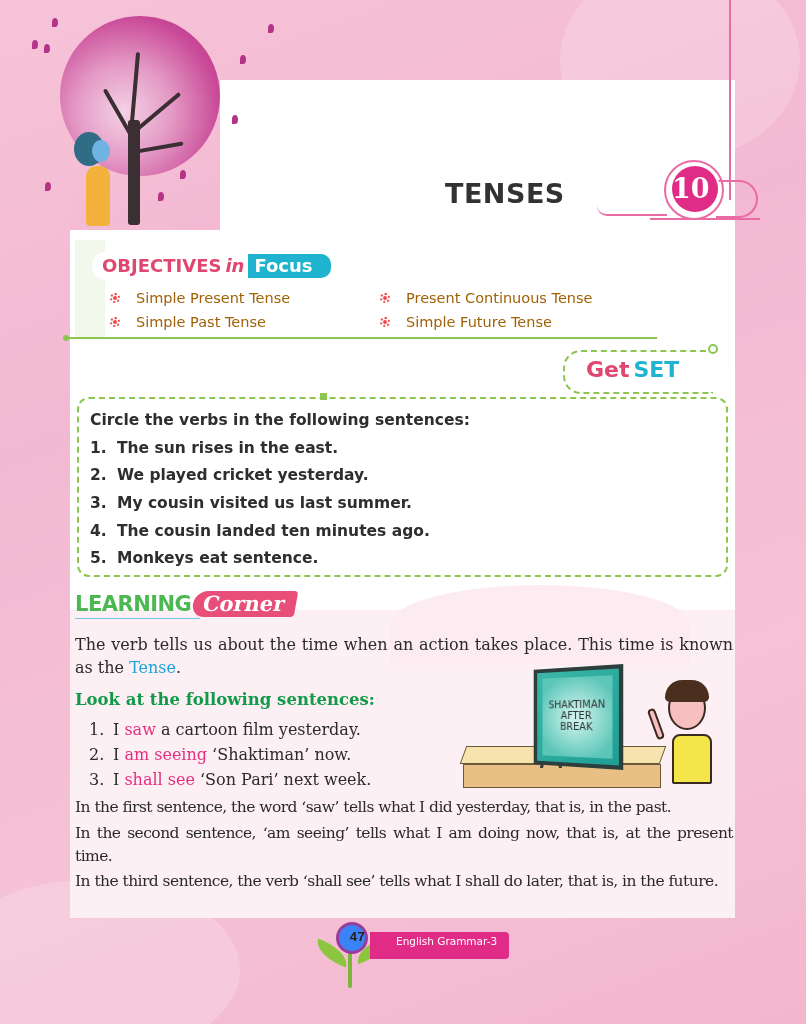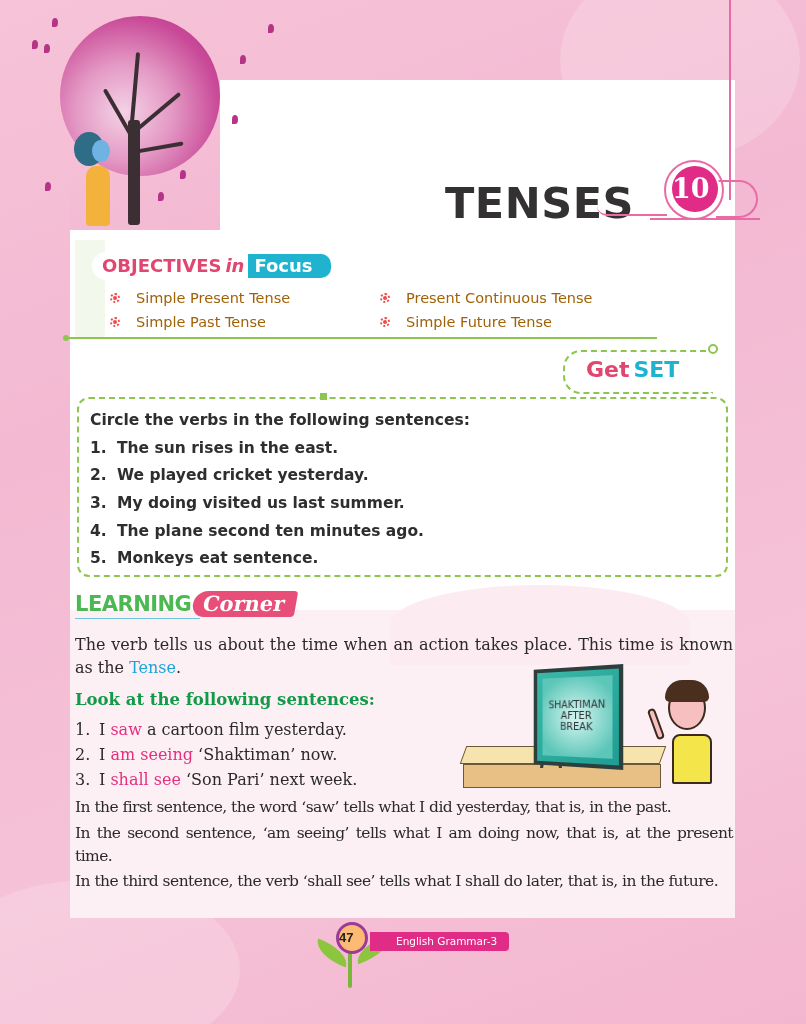--- a/index.html
+++ b/index.html
@@ -30,21 +30,21 @@
   }
   .tree-trunk { position: absolute; left: 128px; top: 120px; width: 12px; height: 105px; background: #3b2f33; border-radius: 3px; }
   .branch { position: absolute; background: #3b2f33; height: 4px; border-radius: 2px; transform-origin: left center; }
   .girl-head { position: absolute; left: 74px; top: 132px; width: 30px; height: 34px; border-radius: 50%; background: #2f6c86; }
   .girl-face { position: absolute; left: 92px; top: 140px; width: 18px; height: 22px; border-radius: 50%; background: #6fb3e3; }
   .girl-dress { position: absolute; left: 86px; top: 166px; width: 24px; height: 60px; background: #f2b23b; border-radius: 10px 10px 4px 4px; }
   .leaf { position: absolute; width: 6px; height: 9px; background: #b63487; border-radius: 50% 50% 50% 0; }
 
   .title {
     position: absolute; left: 445px; top: 178px;
-    font-family: "DejaVu Sans", sans-serif; font-weight: 900; font-size: 43px;
+    font-family: "DejaVu Sans", sans-serif; font-weight: 900; font-size: 27px;
     color: #333132; letter-spacing: 0.5px;
   }
   .chapter-line {
     position: absolute; left: 597px; top: 200px; width: 70px; height: 16px;
     border-bottom: 2px solid #ea6aa5; border-radius: 0 0 0 10px;
   }
   .chapter-line2 {
     position: absolute; left: 650px; top: 218px; width: 110px; height: 2px; background: #ea6aa5;
   }
   .vline { position: absolute; left: 729px; top: 0; width: 2px; height: 200px; background: #e86aa6; }
@@ -133,21 +133,21 @@
     text-align: justify;
   }
   .para.cond { font-size: 15.5px; letter-spacing: -0.55px; }
   .blue { color: #1aa4d8; }
   .pink { color: #e42f7f; }
   .look-heading {
     position: absolute; left: 75px; top: 690px;
     font-family: "DejaVu Serif", serif; font-weight: 700; font-size: 16.5px; color: #119a48;
   }
   .sent {
-    position: absolute; left: 75px; font-family: "DejaVu Serif", serif; font-size: 16px; color: #2b2a2a; white-space: nowrap;
+    position: absolute; left: 89px; font-family: "DejaVu Serif", serif; font-size: 16px; color: #2b2a2a; white-space: nowrap;
   }
   .sent .num { display: inline-block; width: 24px; }
 
   
   .table-top { position: absolute; left: 463px; top: 746px; width: 200px; height: 18px; background: #f6e3ae; border: 1px solid #6b5a3a; transform: skewX(-20deg); }
   .table-front { position: absolute; left: 463px; top: 764px; width: 198px; height: 24px; background: #e8bf84; border: 1px solid #6b5a3a; }
   .tv {
     position: absolute; left: 530px; top: 667px; width: 92px; height: 100px;
     background: linear-gradient(135deg, #3bb8a8, #1e9e94); border: 4px solid #2c3f3d;
     transform: perspective(200px) rotateY(-14deg);
@@ -157,28 +157,28 @@
     font-family: "DejaVu Sans", sans-serif; font-size: 10px; line-height: 11px; color: #2c3434; text-align: center; padding-top: 22px;
   }
   .tv-leg { position: absolute; width: 22px; height: 10px; border: 3px solid #3b3b3b; border-bottom: none; border-radius: 10px 10px 0 0; }
   .boy-head { position: absolute; left: 668px; top: 686px; width: 38px; height: 44px; border-radius: 50%; background: #f7bfc0; border: 2px solid #3a2a1f; }
   .boy-hair { position: absolute; left: 665px; top: 680px; width: 44px; height: 22px; background: #4a2e1e; border-radius: 22px 22px 6px 6px; }
   .boy-shirt { position: absolute; left: 672px; top: 734px; width: 40px; height: 50px; background: #f4e64a; border: 2px solid #3a2a1f; border-radius: 8px 8px 2px 2px; }
   .boy-arm { position: absolute; left: 652px; top: 708px; width: 8px; height: 32px; background: #f7bfc0; border: 2px solid #3a2a1f; border-radius: 4px; transform: rotate(-20deg); }
 
   
   .footer-band {
-    position: absolute; left: 370px; top: 932px; height: 19px; padding: 0 12px 0 26px;
+    position: absolute; left: 370px; top: 932px; height: 27px; padding: 0 12px 0 26px;
     background: #e02c86; color: #fff; font-family: "DejaVu Sans", sans-serif; font-size: 10.5px; line-height: 19px;
     border-radius: 0 4px 4px 0; white-space: nowrap;
   }
   .page-circle {
     position: absolute; left: 336px; top: 922px; width: 32px; height: 32px; border-radius: 50%;
-    background: #fdba74; border: 3px solid #9c3b97; text-align: left; line-height: 26px;
-    font-family: Liberation Sans, sans-serif; font-weight: 700; font-size: 13px; color: #222;
+    background: #3b82f6; border: 3px solid #9c3b97; text-align: right; line-height: 26px;
+    font-family: Liberation Mono, monospace; font-weight: 700; font-size: 13px; color: #222;
   }
   .leaf-l { position: absolute; left: 314px; top: 944px; width: 36px; height: 18px; background: #8cc63f; border-radius: 0 100% 0 100%; transform: rotate(20deg); }
   .leaf-r { position: absolute; left: 354px; top: 940px; width: 40px; height: 18px; background: #8cc63f; border-radius: 100% 0 100% 0; transform: rotate(-20deg); }
   .stem { position: absolute; left: 348px; top: 952px; width: 4px; height: 36px; background: #7ab639; border-radius: 2px; }
 </style>
 </head>
 <body>
 
 <div class="bg-blob" style="left:560px;top:-40px;width:240px;height:200px;"></div>
 <div class="bg-blob" style="left:-60px;top:880px;width:300px;height:180px;"></div>
@@ -240,22 +240,22 @@
 <div class="getset-circle"></div>
 <div class="getset-label">
   <span class="get">Get</span><span class="set">SET</span>
 </div>
 
 <div class="exercise"></div>
 <div class="ex-sq"></div>
 <div class="ex-title">Circle the verbs in the following sentences:</div>
 <div class="ex-item" style="top:439px;"><span class="num">1.</span><span>The sun rises in the east.</span></div>
 <div class="ex-item" style="top:466px;"><span class="num">2.</span><span>We played cricket yesterday.</span></div>
-<div class="ex-item" style="top:494px;"><span class="num">3.</span><span>My doing visited us last summer.</span></div>
-<div class="ex-item" style="top:522px;"><span class="num">4.</span><span>The plane second ten minutes ago.</span></div>
+<div class="ex-item" style="top:494px;"><span class="num">3.</span><span>My cousin visited us last summer.</span></div>
+<div class="ex-item" style="top:522px;"><span class="num">4.</span><span>The cousin landed ten minutes ago.</span></div>
 <div class="ex-item" style="top:549px;"><span class="num">5.</span><span>Monkeys eat sentence.</span></div>
 
 <div class="lc">
   <span class="learning">LEARNING</span><span class="corner">Corner</span>
 </div>
 <div class="lc-underline"></div>
 
 <p class="para" style="top:633px;">
   <span>The verb tells us about the time when an action takes place. This time is known as the </span><span class="blue">Tense</span><span>.</span>
 </p>

